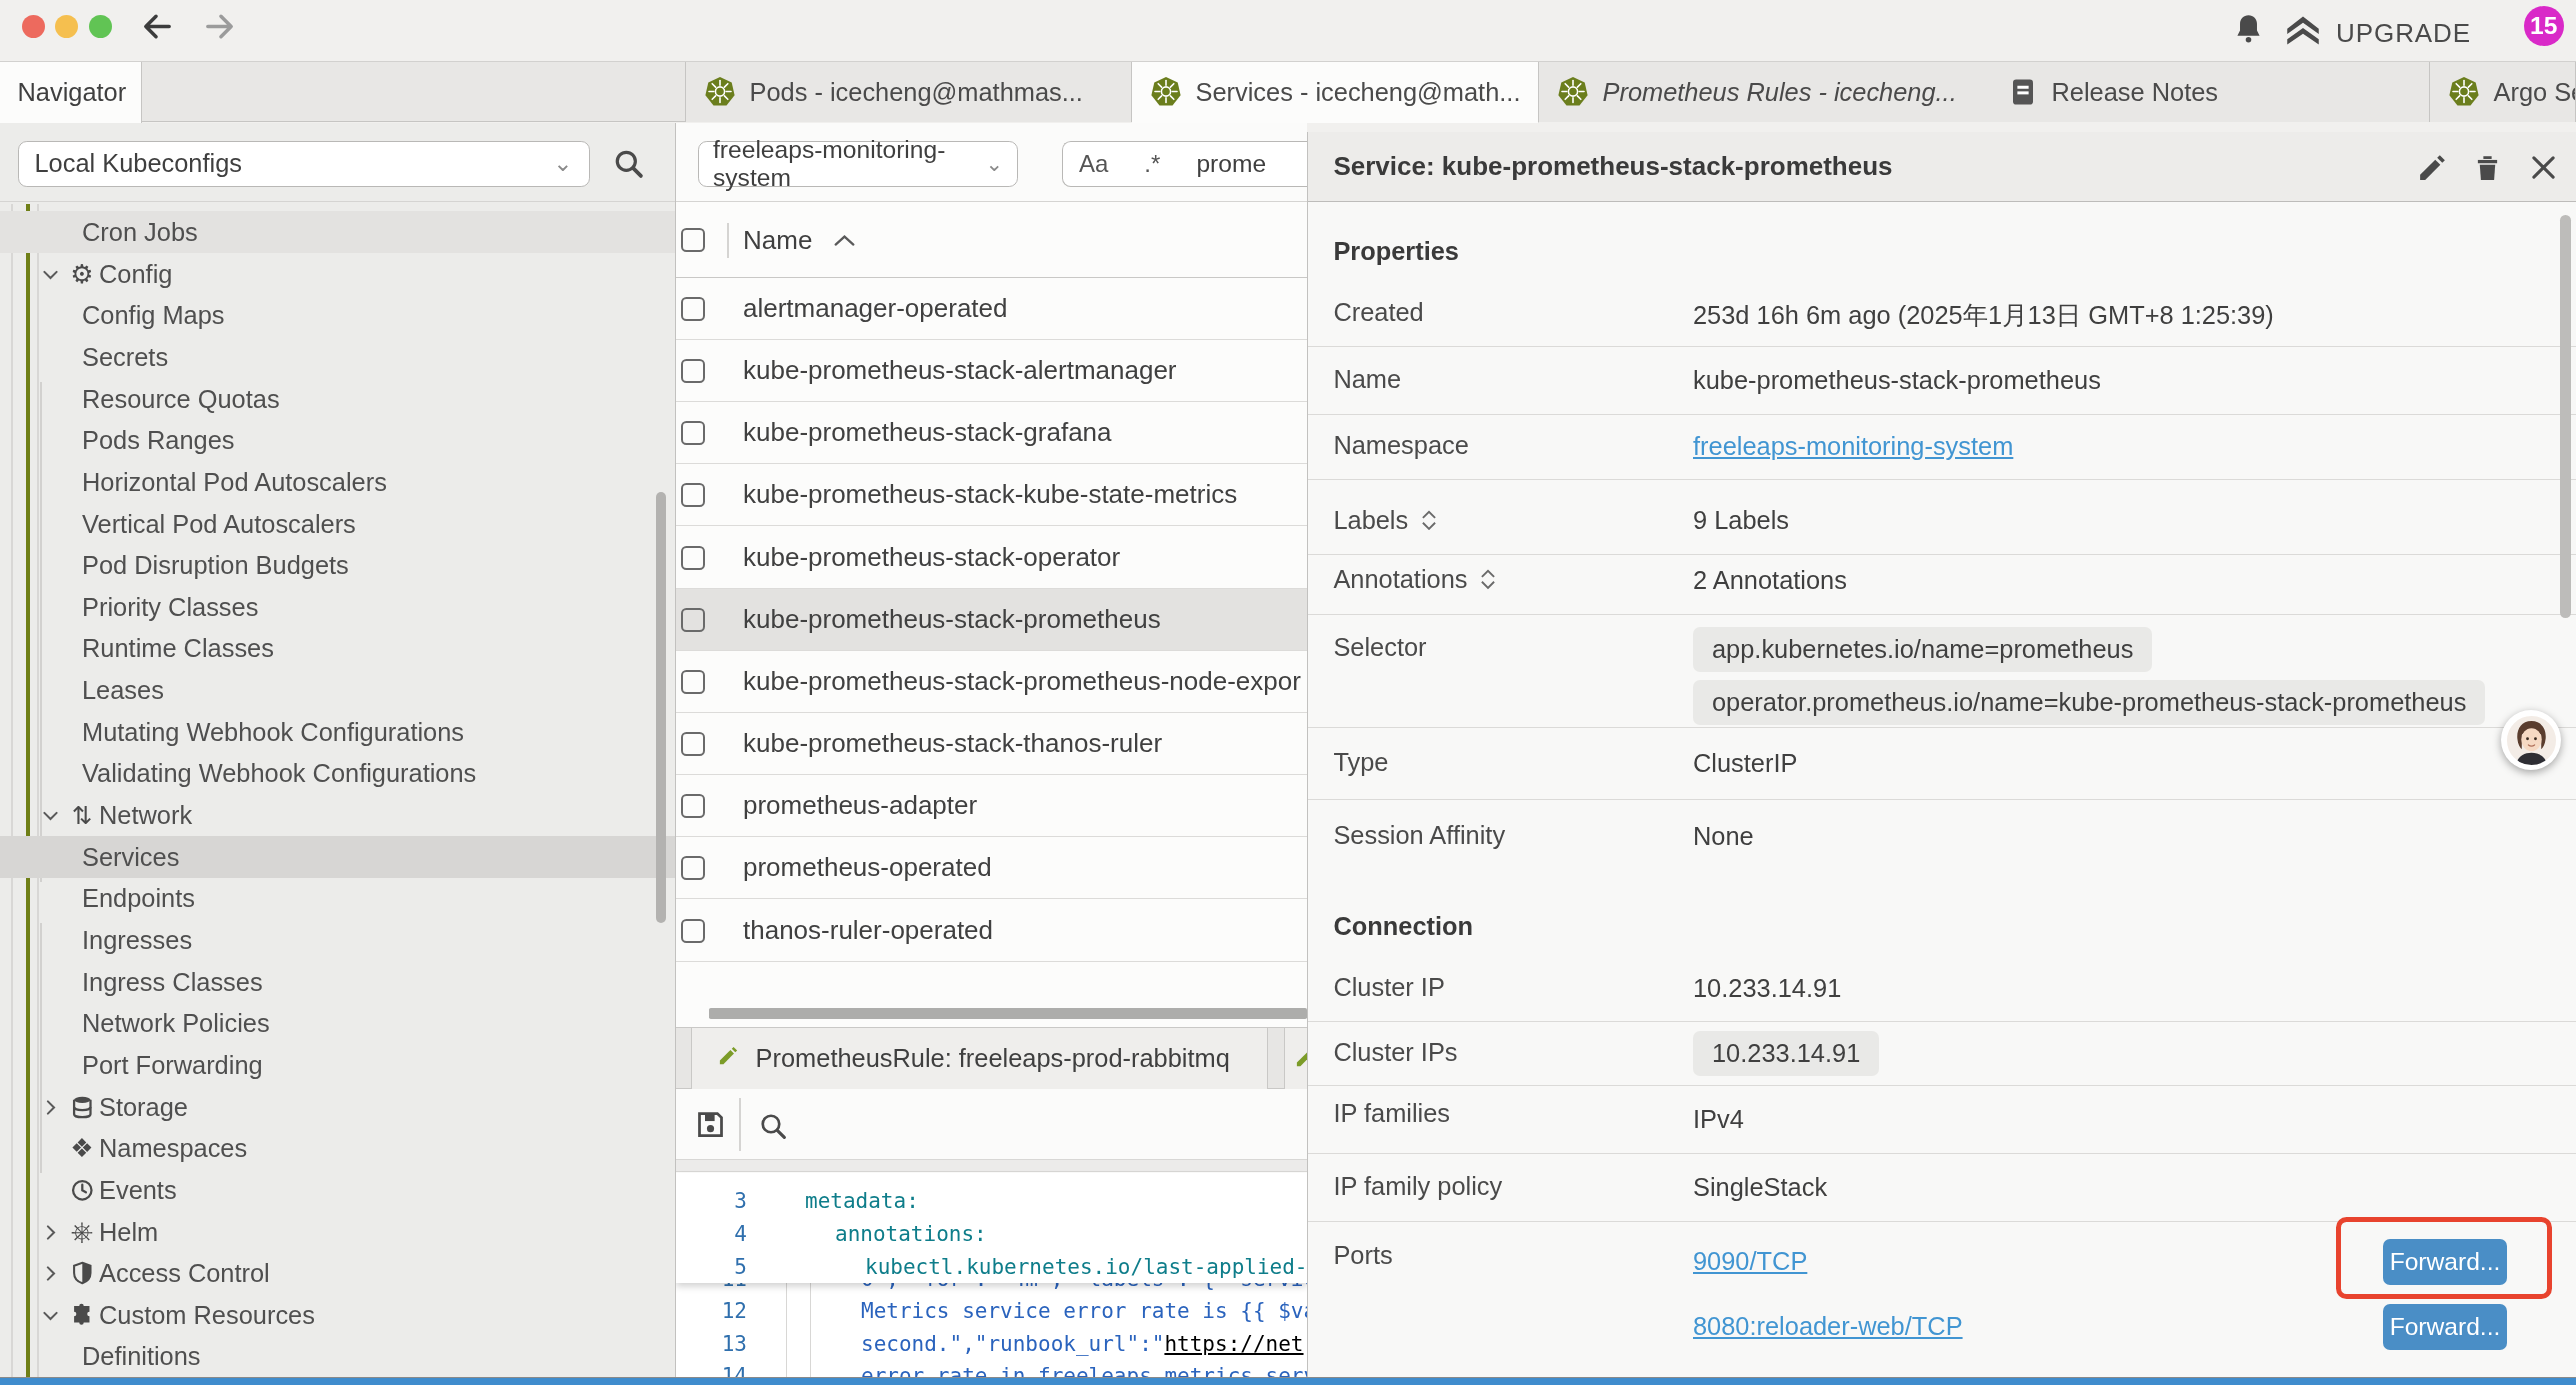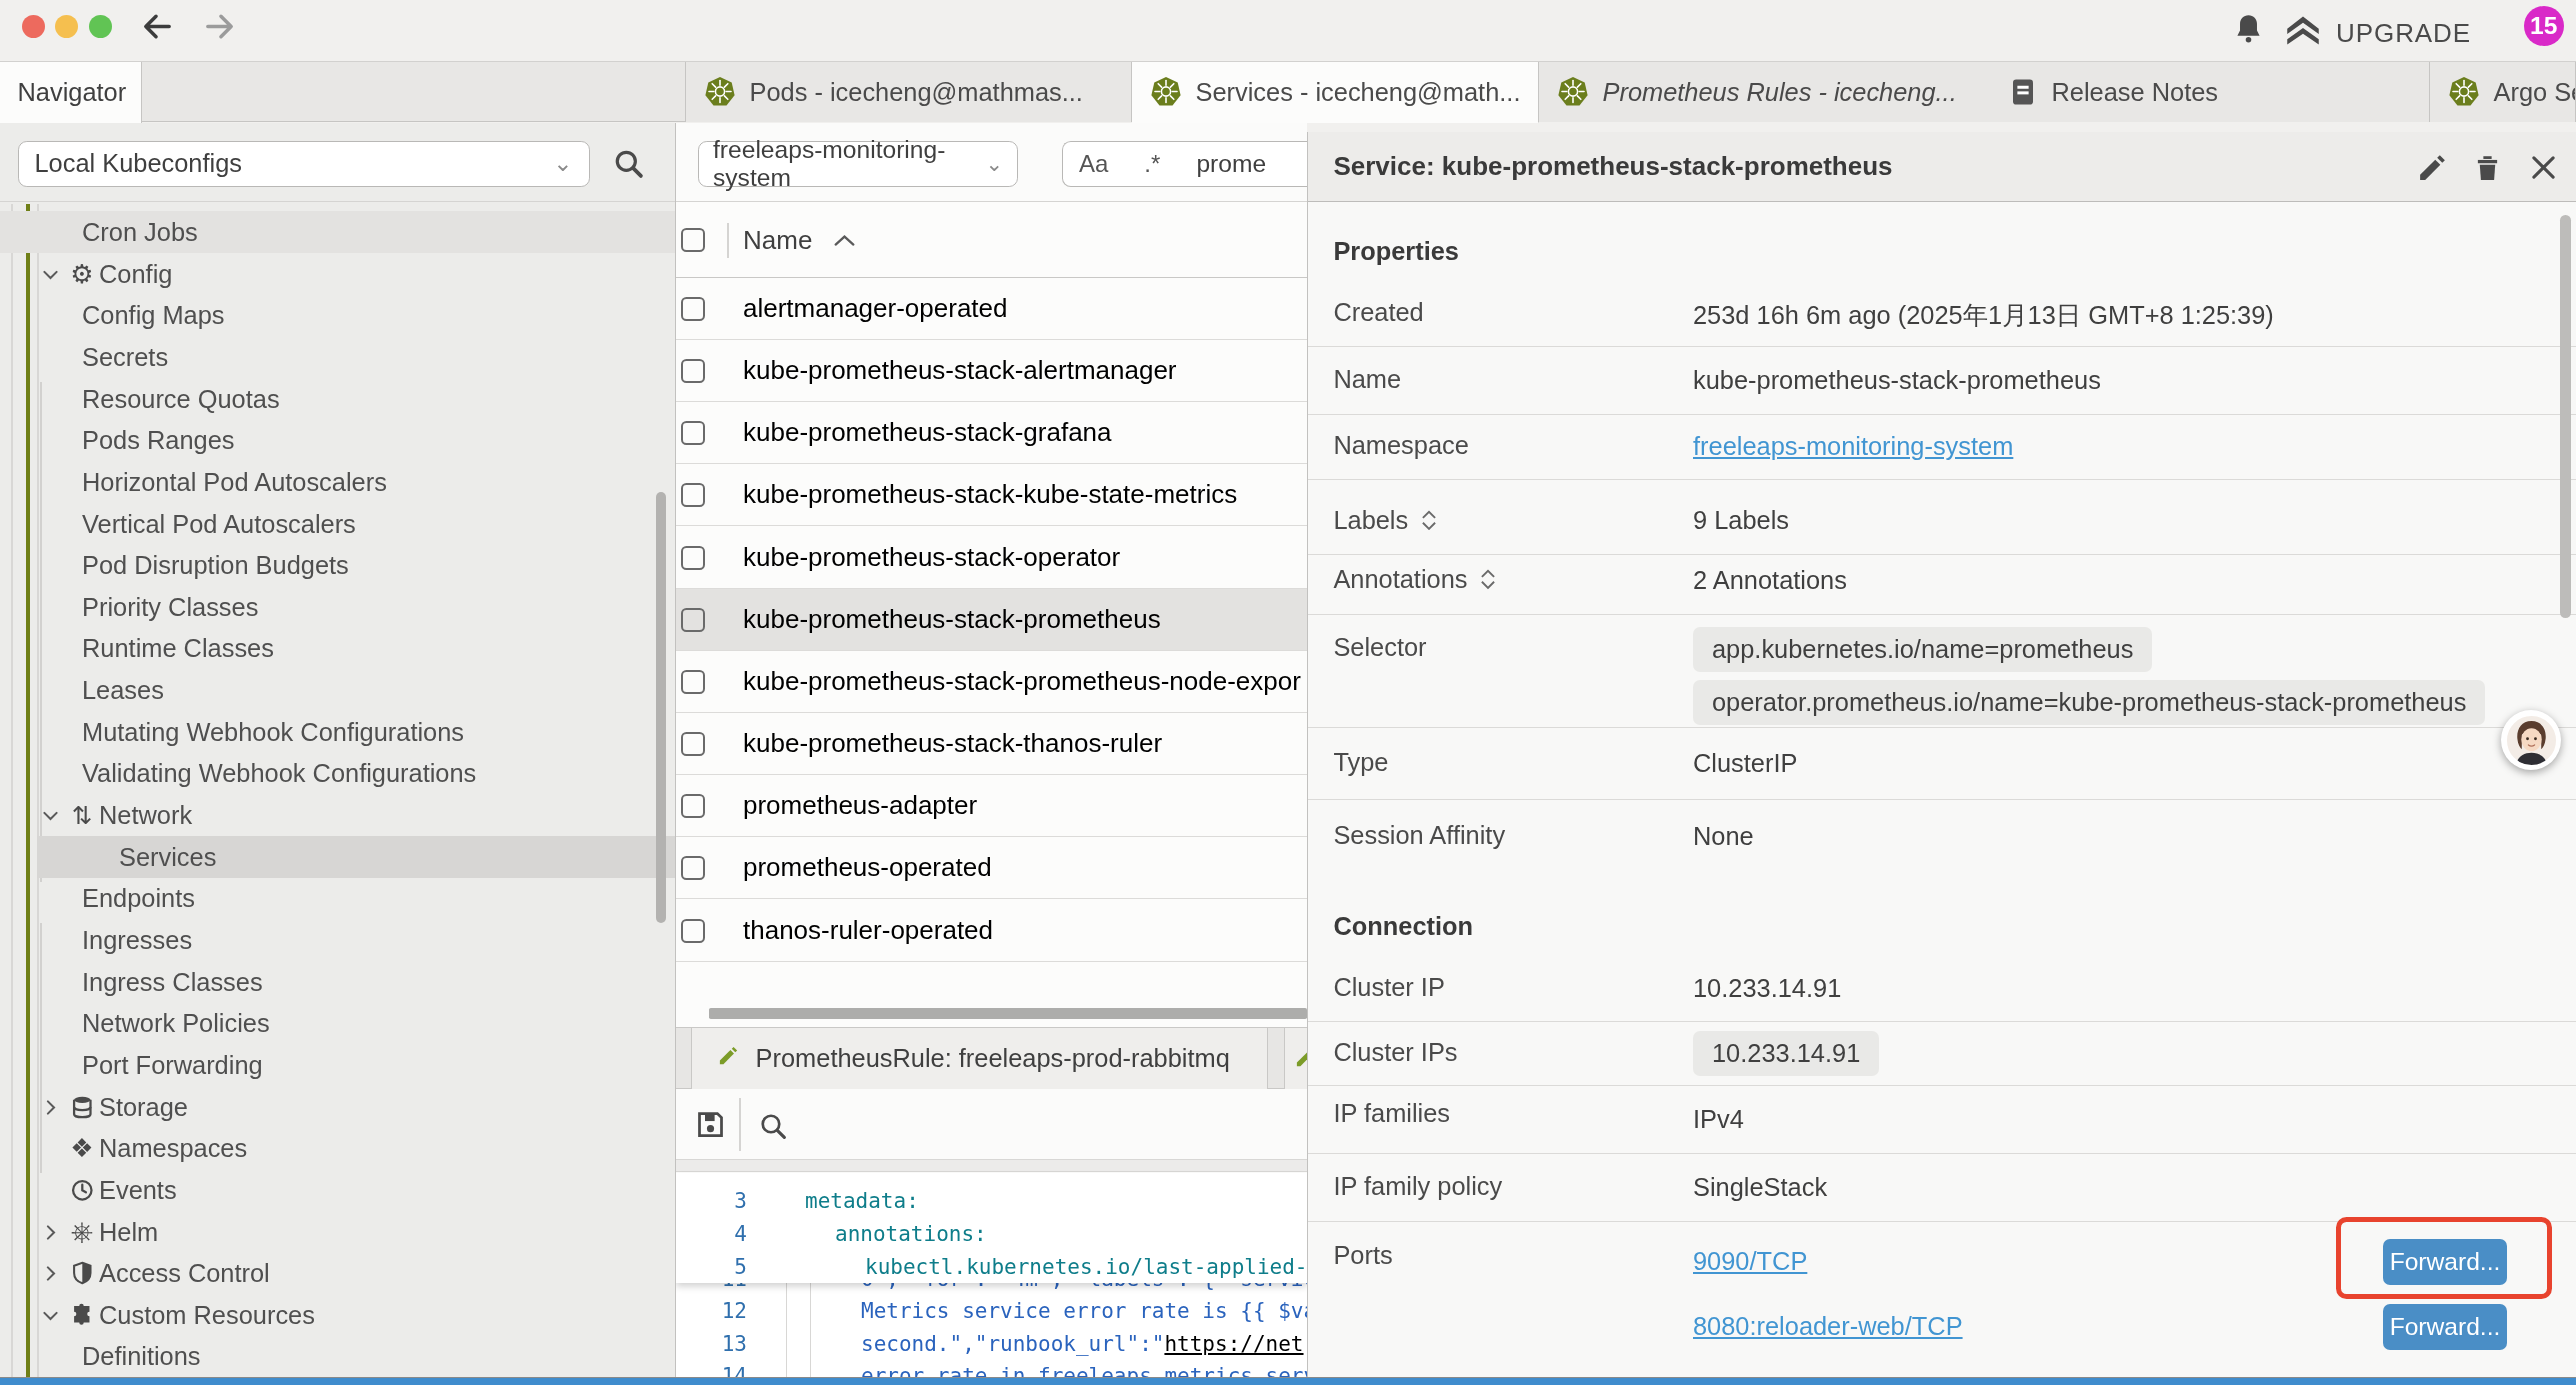--- a/index.html
+++ b/index.html
@@ -37,41 +37,41 @@
   .guide{position:absolute;top:81px;bottom:0;width:1.8px;background:#d8d7d5;}
   #guide-olive{left:26px;width:3.5px;background:#6f7f17;}
   #guide-a{left:11.4px;} #guide-b{left:37px;}
   .child-guide{position:absolute;left:40px;width:1.8px;background:#d2d1cf;}
   #tree{position:absolute;left:0;top:88px;width:100%;}
   .trow{position:absolute;left:0;width:676px;height:42px;display:flex;align-items:center;font-size:25.4px;color:#4f4f4f;}
   .trow .chev{position:absolute;left:40px;width:21px;color:#5a5a5a;display:flex;}
   .trow .ticon{position:absolute;left:68px;width:28px;display:flex;justify-content:center;color:#4a4a4a;font-size:26px;}
   .trow .tlabel{position:absolute;left:99px;white-space:nowrap;}
   .trow.lvl2 .tlabel{left:82px;}
-  .trow.selected{background:#d7d6d4;margin-left:37px;}
+  .trow.selected{background:#d7d6d4;}
   .trow.hover{background:#e3e2e0;}
   #sidebar-scroll-thumb{position:absolute;left:656px;top:369px;width:9.6px;height:431px;background:#b3b2b0;border-radius:5.3px;}
 
   
   #listpanel{position:absolute;left:676px;top:123px;width:631px;height:1256px;background:#fcfcfb;overflow:hidden;}
   #list-toolbar{position:absolute;left:0;top:0;width:100%;height:79px;background:#fbfbfa;border-bottom:0.9px solid #d5d4d2;}
   #ns-filter{position:absolute;left:22px;top:17.5px;width:320px;height:46px;background:#fff;border:0.9px solid #b9b8b6;border-radius:8.8px;
       display:flex;align-items:center;padding:0 14px;font-size:24.6px;color:#3f3f3f;}
   #ns-filter .chev{margin-left:10.5px;color:#8a8a8a;font-size:21px;}
   #search-box{position:absolute;left:386px;top:17.5px;width:246px;height:46px;background:#fff;border:0.9px solid #b9b8b6;border-radius:8.8px 0 0 8.8px;border-right:none;
       display:flex;align-items:center;gap:36px;padding:0 16px;font-size:24.6px;color:#3f3f3f;}
   #search-box .tokbtn{color:#555;font-size:24px;}
   #table-header{position:absolute;left:0;top:79px;width:100%;height:76px;border-bottom:0.9px solid #c9c8c6;}
   .cb{width:24px;height:24px;border:2.2px solid #6a6a6a;border-radius:5.3px;background:transparent;}
   #header-cb{position:absolute;left:5.3px;top:26px;}
   #col-sep{position:absolute;left:51px;top:21px;width:1.8px;height:35px;background:#d5d4d2;}
   #col-name{position:absolute;left:67px;top:23px;font-size:26px;color:#3f3f3f;display:flex;align-items:center;gap:21px;}
   #sort-caret svg{display:block;}
   #rows{position:absolute;left:0;top:155px;width:100%;}
-  .lrow{position:absolute;left:0;width:631px;height:62px;border-bottom:0.9px solid #dcdbd9;display:flex;align-items:center;font-size:26px;color:#000000;}
+  .lrow{position:absolute;left:0;width:631px;height:62px;border-bottom:0.9px solid #dcdbd9;display:flex;align-items:center;font-size:26px;color:#404040;}
   .lrow .cb{position:absolute;left:5.3px;}
   .lrow .rname{position:absolute;left:67px;white-space:nowrap;}
   .lrow.selected{background:#e3e2e0;}
   #hthumb{position:absolute;left:33px;top:885px;width:598px;height:11.4px;background:#adadab;border-radius:1.8px;}
 
   
   #ed-tabbar{position:absolute;left:0;top:904px;width:100%;height:62px;background:#e7e6e4;border-top:0.9px solid #c9c8c6;border-bottom:0.9px solid #c9c8c6;}
   #ed-tab{position:absolute;left:15px;top:0;width:577px;height:61px;background:#efeeec;border-left:0.9px solid #c9c8c6;border-right:0.9px solid #c9c8c6;
       display:flex;align-items:center;gap:16px;padding-left:24.6px;font-size:25.4px;color:#3f3f3f;white-space:nowrap;overflow:hidden;}
   #ed-tab2{position:absolute;left:608px;top:0;width:24px;height:61px;background:#efeeec;border-left:0.9px solid #c9c8c6;display:flex;align-items:center;padding-left:8.8px;}

